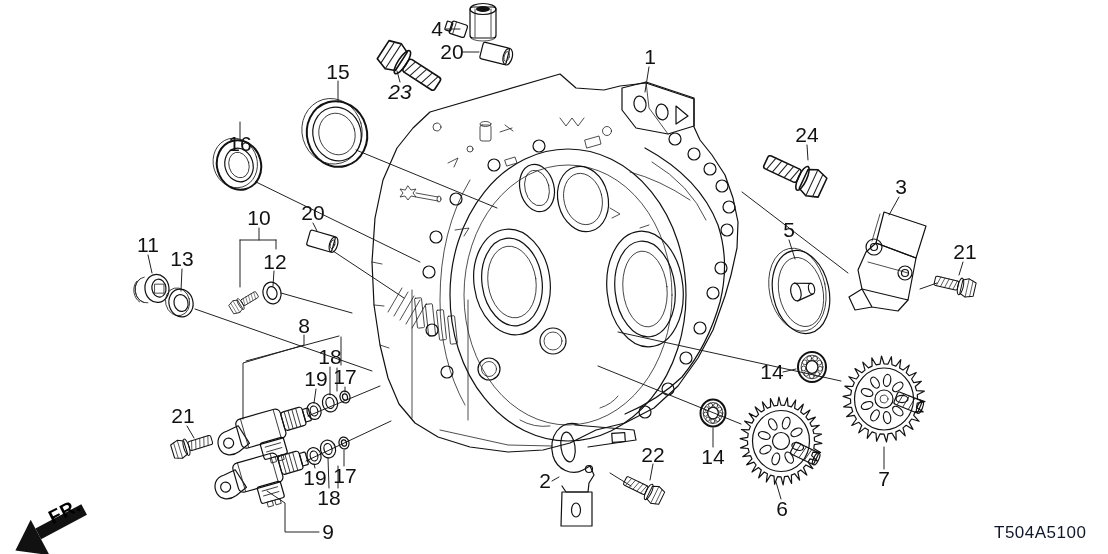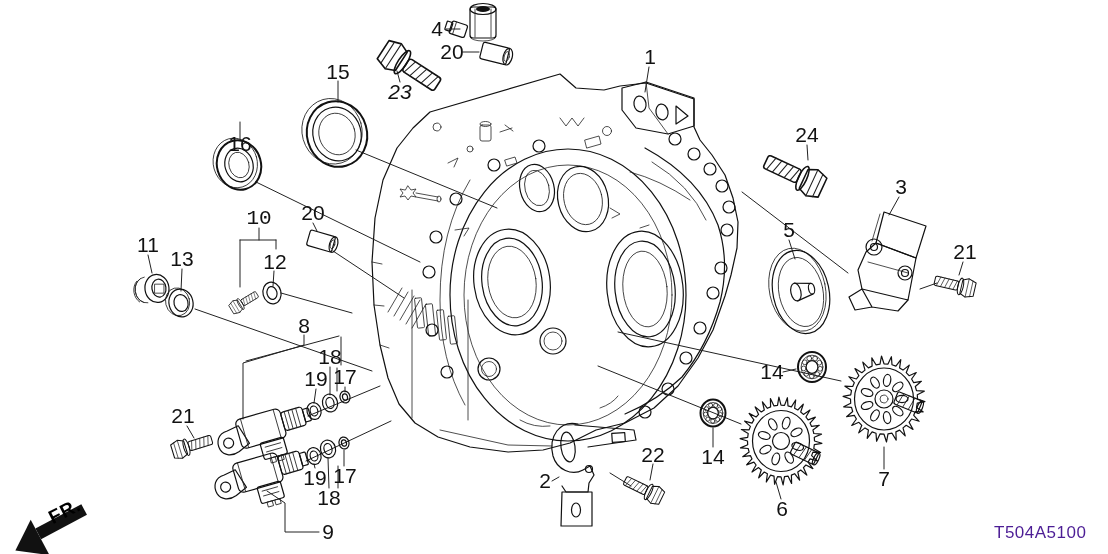--- a/index.html
+++ b/index.html
@@ -9,21 +9,21 @@
   .stage svg{position:absolute;left:0;top:0;}
   .ln{fill:none;stroke:#111;stroke-width:1.2;stroke-linejoin:round;stroke-linecap:round;}
   .tk{fill:none;stroke:#111;stroke-width:2;stroke-linejoin:round;stroke-linecap:round;}
   .tn{fill:none;stroke:#222;stroke-width:0.8;stroke-linejoin:round;stroke-linecap:round;}
   .ld{fill:none;stroke:#222;stroke-width:1;stroke-linecap:round;}
   .bk{fill:#111;stroke:none;}
   .callout{position:absolute;transform:translate(-50%,-50%);font-size:21px;color:#111;
            font-family:"Liberation Sans",sans-serif;white-space:nowrap;}
   .fr-label{position:absolute;left:50px;top:508px;font-size:19px;font-weight:700;color:#000;
             transform:rotate(-27deg);transform-origin:0 50%;letter-spacing:1px;}
-  .part-code{position:absolute;left:994px;top:523px;font-size:17px;color:#4c1d95;letter-spacing:0.5px;}
+  .part-code{position:absolute;left:994px;top:523px;font-size:17px;color:#0f172a;letter-spacing:0.5px;}
 </style>
 </head>
 <body>
 
 <div class="stage">
 
 <svg width="1108" height="554" viewBox="0 0 1108 554">
   <defs>
     <g id="bolt-shape">
       <path class="ln" d="M-14,-8 L-5,-11 L2,-8 L2,8 L-5,11 L-14,8 Z"></path>
@@ -360,21 +360,21 @@
 <div class="callout-layer">
       <div class="callout" style="left: 650px; top: 57px;">1</div>
       <div class="callout" style="left: 545px; top: 481px;">2</div>
       <div class="callout" style="left: 901px; top: 187px;">3</div>
       <div class="callout" style="left: 437px; top: 29px;">4</div>
       <div class="callout" style="left: 789px; top: 230px;">5</div>
       <div class="callout" style="left: 782px; top: 509px;">6</div>
       <div class="callout" style="left: 884px; top: 479px;">7</div>
       <div class="callout" style="left: 304px; top: 326px;">8</div>
       <div class="callout" style="left: 328px; top: 532px;">9</div>
-      <div class="callout" style="left: 259px; top: 218px; font-family: Liberation Mono, monospace;">10</div>
+      <div class="callout" style="left: 259px; top: 218px;">10</div>
       <div class="callout" style="left: 148px; top: 245px; text-align: center;">11</div>
       <div class="callout" style="left: 275px; top: 262px;">12</div>
       <div class="callout" style="left: 182px; top: 259px;">13</div>
       <div class="callout" style="left: 713px; top: 457px;">14</div>
       <div class="callout" style="left: 772px; top: 372px;">14</div>
       <div class="callout" style="left: 338px; top: 72px;">15</div>
       <div class="callout" style="left: 240px; top: 112px; margin-top: 32px;">16</div>
       <div class="callout" style="left: 345px; top: 377px;">17</div>
       <div class="callout" style="left: 345px; top: 476px;">17</div>
       <div class="callout" style="left: 330px; top: 357px;">18</div>

